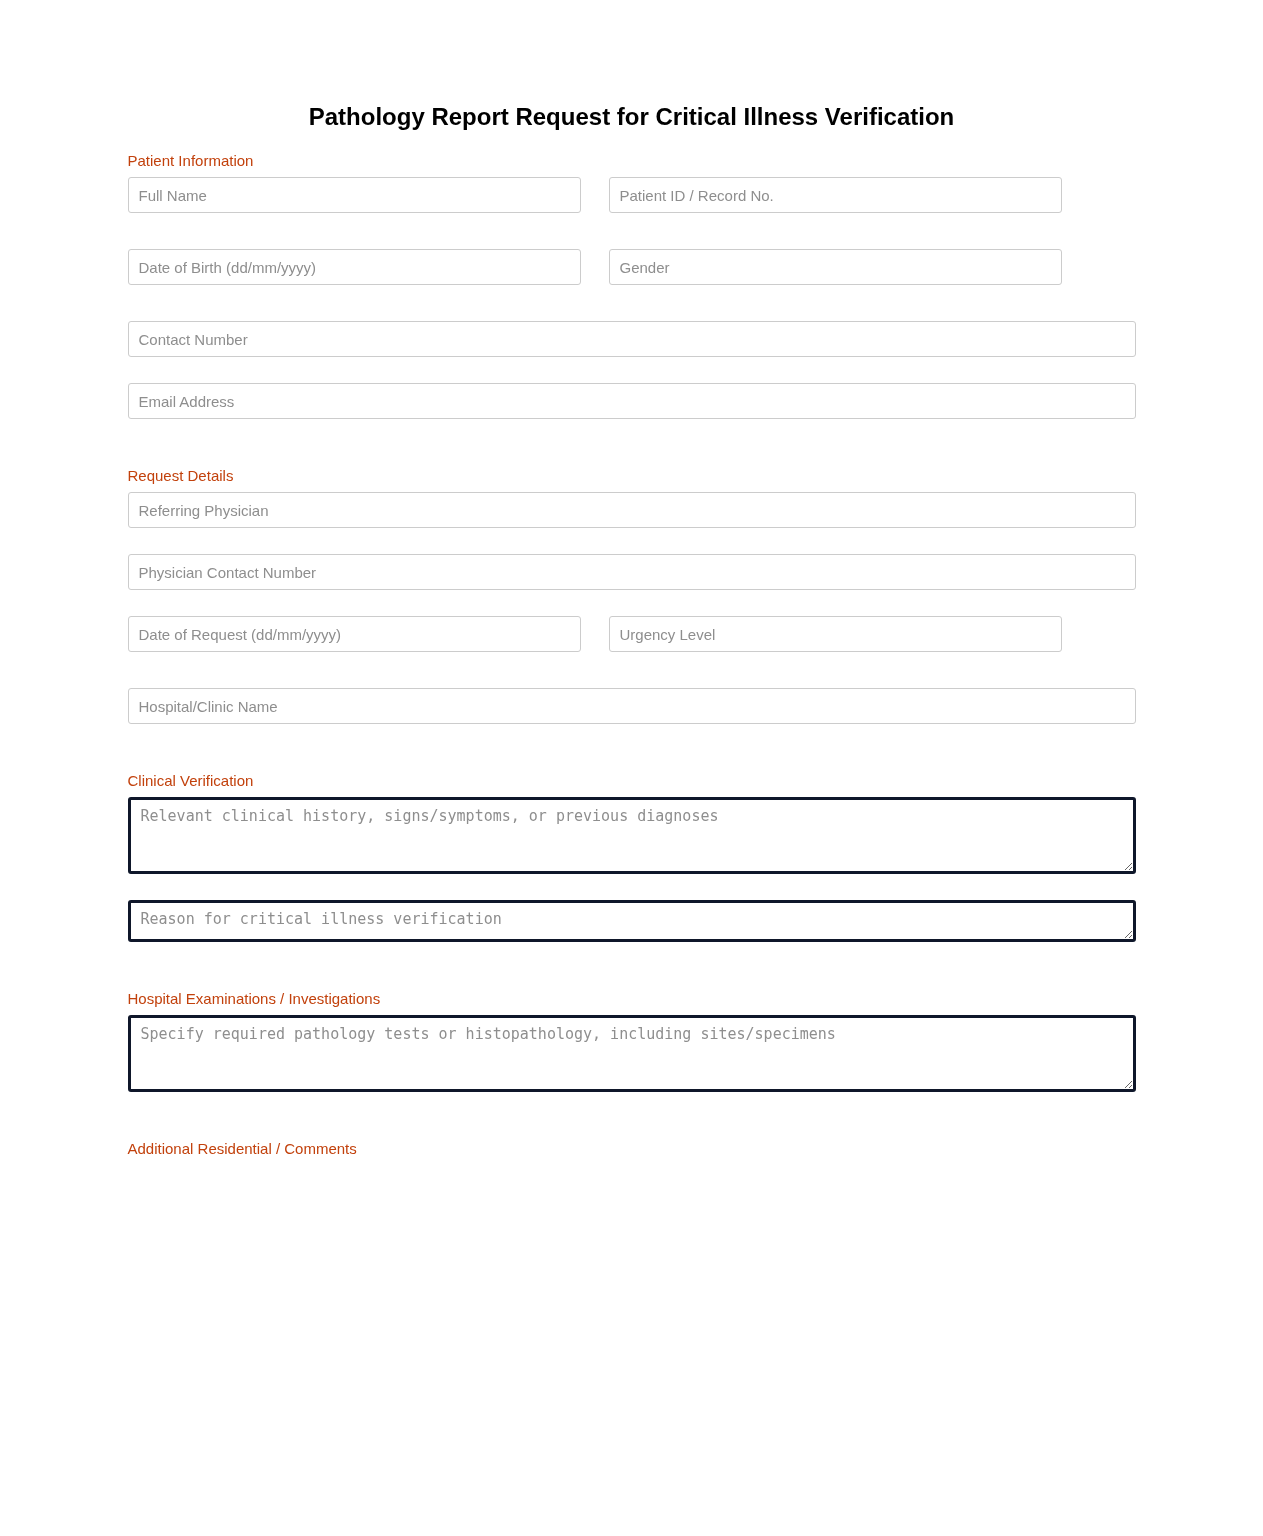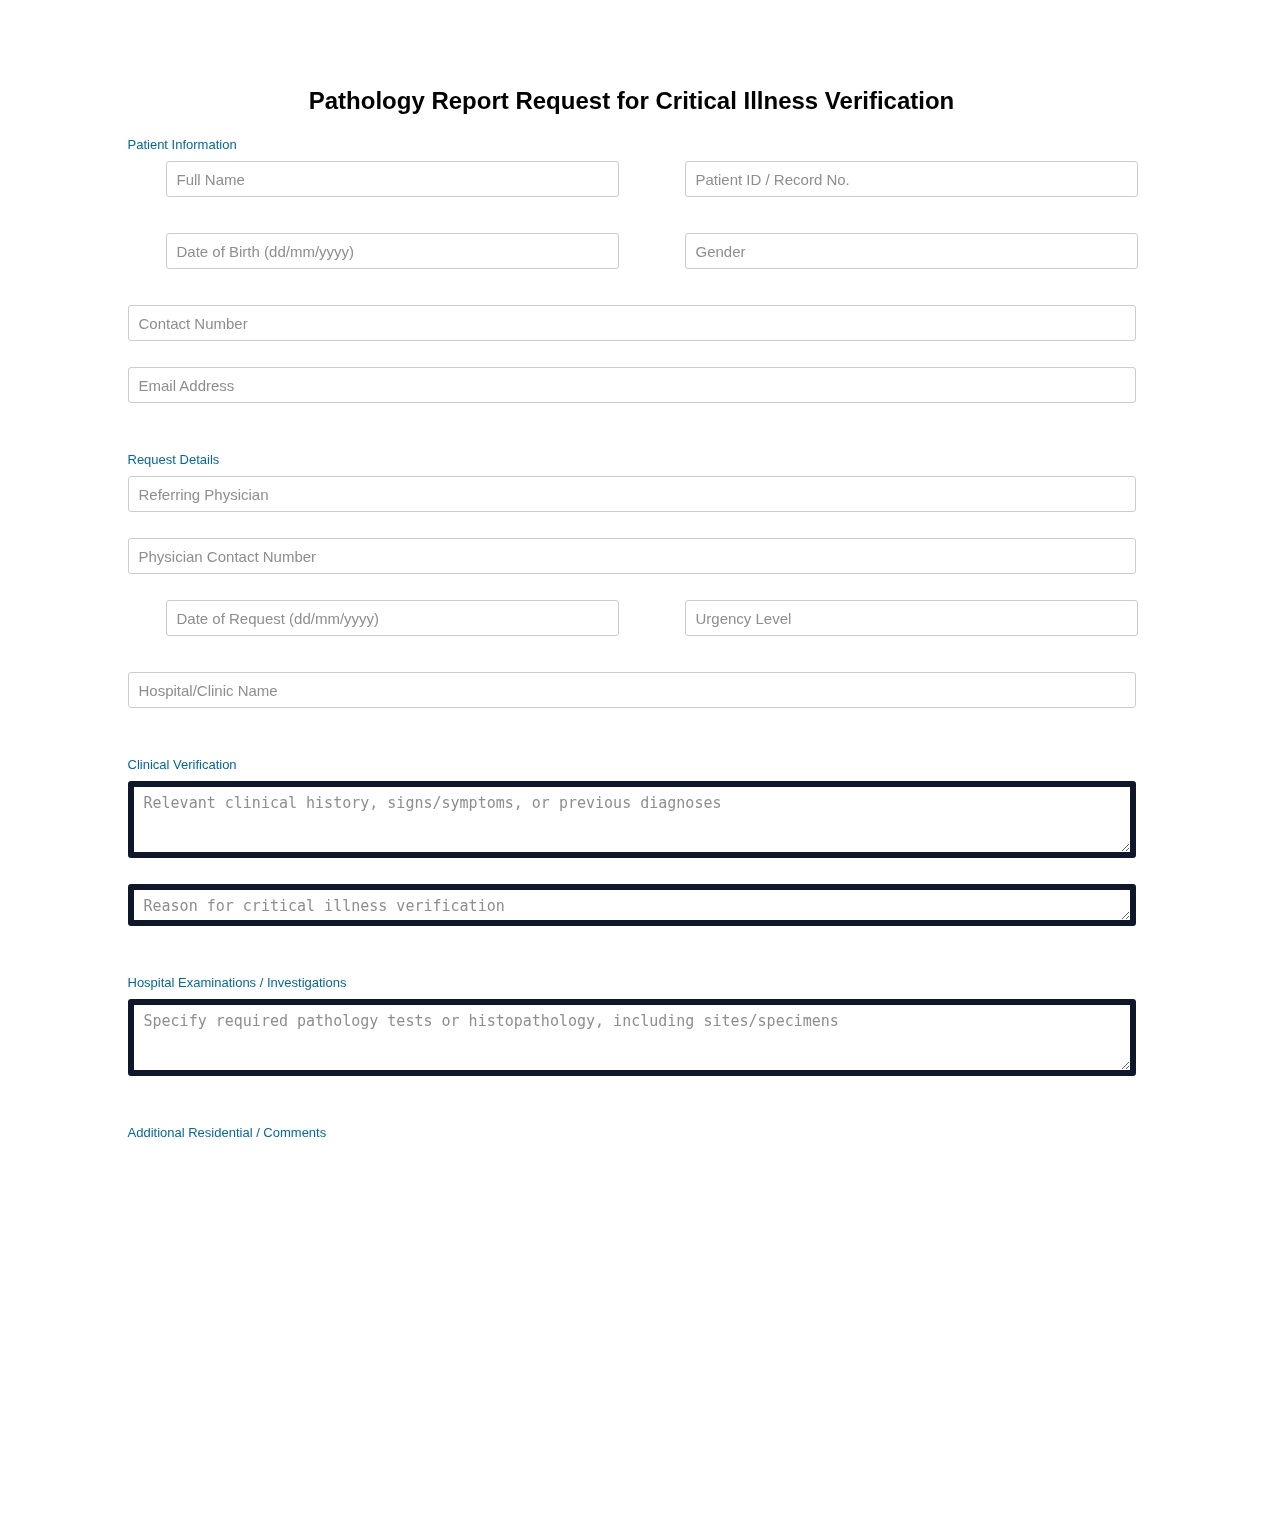--- a/index.html
+++ b/index.html
@@ -9,32 +9,32 @@
     font-family: "Liberation Sans", sans-serif;
     color: #000000;
   }
   .page {
     width: 1008px;
     margin: 0 auto;
     padding-top: 87px;
     padding-bottom: 245px;
   }
   .form-title {
-    margin: 0;
+    margin: 16px;
     font-size: 24px;
     line-height: 27px;
     font-weight: bold;
     text-align: center;
     color: #000000;
   }
   .section-label {
-    font-size: 13px;
+    font-size: 15px;
     line-height: 18px;
     font-weight: normal;
-    color: #0369a1;
+    color: #c2410c;
     margin: 48px 0 7px 0;
   }
   .section-label.first {
     margin-top: 22px;
   }
   .form-row {
     margin-bottom: 26px;
   }
   .form-row.two-col {
     display: flex;
@@ -51,27 +51,26 @@
     background: #ffffff;
     padding: 0 10px;
     font-family: "Liberation Sans", sans-serif;
     font-size: 15px;
     color: #222222;
     outline: none;
   }
   .form-row.two-col .text-input {
     width: 453px;
     flex: 0 0 453px;
-    margin-left: 38px;
   }
   .text-area {
     box-sizing: border-box;
     display: block;
     width: 100%;
-    border: 6px solid #0f172a;
+    border: 3px solid #0f172a;
     border-radius: 3px;
     background: #ffffff;
     padding: 7px 10px;
     font-family: "DejaVu Sans Mono", monospace;
     font-size: 15px;
     line-height: 19px;
     color: #222222;
     outline: none;
     resize: both;
   }

